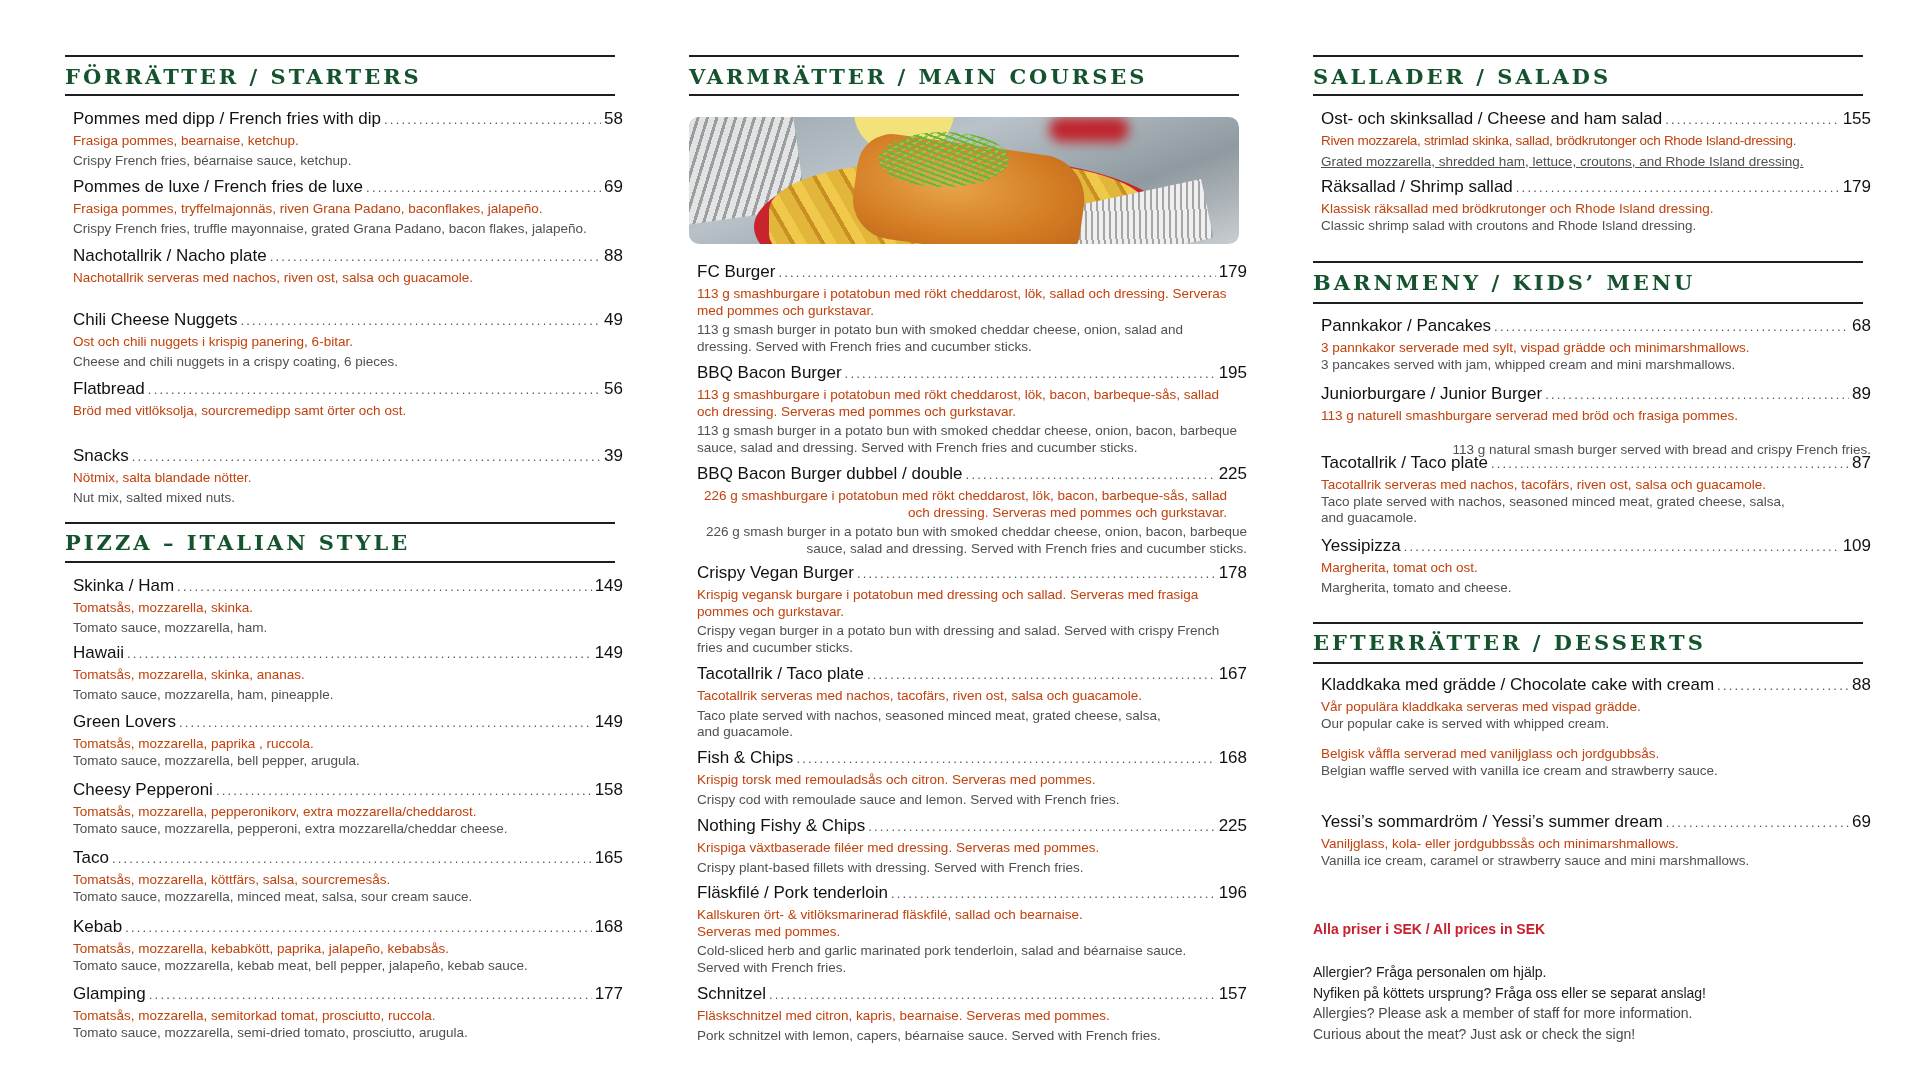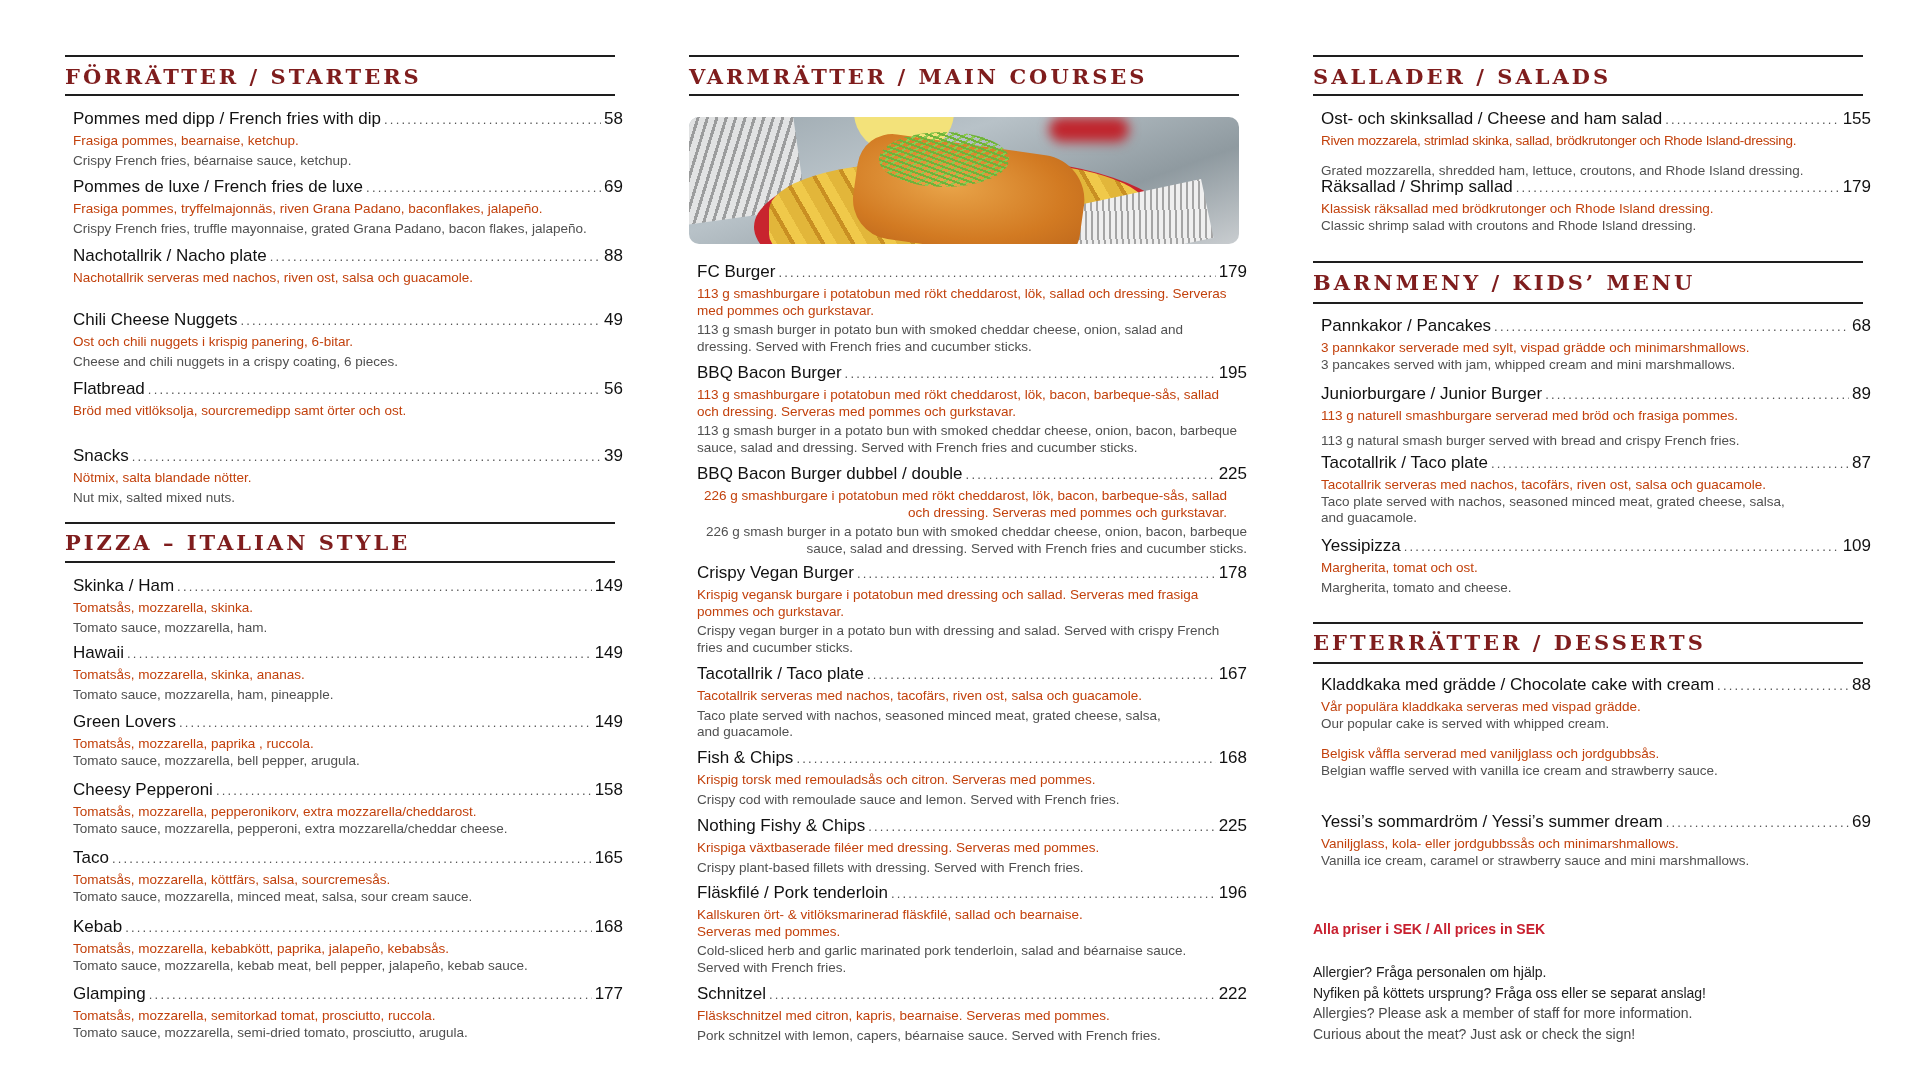--- a/index.html
+++ b/index.html
@@ -1,21 +1,21 @@
 <!DOCTYPE html>
 <html><head>
 <meta charset="utf-8">
 <style>
   html, body { margin:0; padding:0; background:#ffffff; }
   body { width:1920px; height:1080px; position:relative; overflow:hidden;
          font-family:"Liberation Sans", sans-serif; color:#1a1a1a; }
   .col { position:absolute; top:0; width:550px; height:1080px; }
   .rule { position:absolute; left:0; width:550px; height:2px; background:#1e1e1e; }
   .sec-title { position:absolute; left:0; width:550px; font-family:"DejaVu Serif", serif;
-               font-weight:bold; font-size:21px; letter-spacing:3px; color:#7f1d1d;
+               font-weight:bold; font-size:21px; letter-spacing:3px; color:#14532d;
                line-height:24px; white-space:nowrap; }
   .item { position:absolute; left:8px; width:550px; }
   .item-head { display:flex; align-items:baseline; font-size:17px; line-height:20px; color:#111; }
   .item-name { white-space:nowrap; font-weight:500; }
   .dots { flex:1; overflow:hidden; white-space:nowrap; margin:0 3px; color:#555; font-size:13px; letter-spacing:2.2px; }
   .dots::before { content:"........................................................................................................................................................................................"; }
   .price { white-space:nowrap; }
   .desc-sv { font-size:13.5px; line-height:16.5px; color:#c2410c; margin-top:3px; }
   .desc-en { font-size:13.5px; line-height:16.5px; color:#505050; margin-top:3px; }
   .photo { position:absolute; left:0; top:117px; width:550px; height:127px; border-radius:10px; overflow:hidden;
@@ -251,40 +251,40 @@
         <span class="dots"></span>
         <span class="price">196</span>
       </div>
     <div class="desc-sv" style="padding-right:120px;">Kallskuren ört- &amp; vitlöksmarinerad fläskfilé, sallad och bearnaise. Serveras med pommes.</div>
     <div class="desc-en" style="padding-right:40px;">Cold-sliced herb and garlic marinated pork tenderloin, salad and béarnaise sauce. Served with French fries.</div>
   </div>
   <div class="item" style="top:984px;">
     <div class="item-head">
         <span class="item-name">Schnitzel</span>
         <span class="dots"></span>
-        <span class="price">222</span>
+        <span class="price">157</span>
       </div>
     <div class="desc-sv">Fläskschnitzel med citron, kapris, bearnaise. Serveras med pommes.</div>
     <div class="desc-en">Pork schnitzel with lemon, capers, béarnaise sauce. Served with French fries.</div>
   </div>
 </div>
 
 <div class="col" style="left:1313px;">
   <div class="rule" style="top:55px;"></div>
   <div class="sec-title" style="top:65px;">SALLADER / SALADS</div>
   <div class="rule" style="top:94px;"></div>
 
   <div class="item" style="top:109px;">
     <div class="item-head">
         <span class="item-name">Ost- och skinksallad / Cheese and ham salad</span>
         <span class="dots"></span>
         <span class="price">155</span>
       </div>
     <div class="desc-sv" style="letter-spacing:-0.3px;">Riven mozzarela, strimlad skinka, sallad, brödkrutonger och Rhode Island-dressing.</div>
-    <div class="desc-en" style="margin-top:13px;">Grated mozzarella, shredded ham, lettuce, croutons, and Rhode Island dressing.</div>
+    <div class="desc-en" style="margin-top:4px;text-decoration:underline;">Grated mozzarella, shredded ham, lettuce, croutons, and Rhode Island dressing.</div>
   </div>
   <div class="item" style="top:177px;">
     <div class="item-head">
         <span class="item-name">Räksallad / Shrimp sallad</span>
         <span class="dots"></span>
         <span class="price">179</span>
       </div>
     <div class="desc-sv">Klassisk räksallad med brödkrutonger och Rhode Island dressing.</div>
     <div class="desc-en" style="margin-top:0;">Classic shrimp salad with croutons and Rhode Island dressing.</div>
   </div>
@@ -302,21 +302,21 @@
     <div class="desc-sv">3 pannkakor serverade med sylt, vispad grädde och minimarshmallows.</div>
     <div class="desc-en" style="margin-top:0;">3 pancakes served with jam, whipped cream and mini marshmallows.</div>
   </div>
   <div class="item" style="top:384px;">
     <div class="item-head">
         <span class="item-name">Juniorburgare / Junior Burger</span>
         <span class="dots"></span>
         <span class="price">89</span>
       </div>
     <div class="desc-sv">113 g naturell smashburgare serverad med bröd och frasiga pommes.</div>
-    <div class="desc-en" style="margin-top:8px;">113 g natural smash burger served with bread and crispy French fries.</div>
+    <div class="desc-en" style="margin-top:17px;text-align:right;">113 g natural smash burger served with bread and crispy French fries.</div>
   </div>
   <div class="item" style="top:453px;">
     <div class="item-head">
         <span class="item-name">Tacotallrik / Taco plate</span>
         <span class="dots"></span>
         <span class="price">87</span>
       </div>
     <div class="desc-sv">Tacotallrik serveras med nachos, tacofärs, riven ost, salsa och guacamole.</div>
     <div class="desc-en" style="margin-top:0; padding-right:70px;">Taco plate served with nachos, seasoned minced meat, grated cheese, salsa, and guacamole.</div>
   </div>

